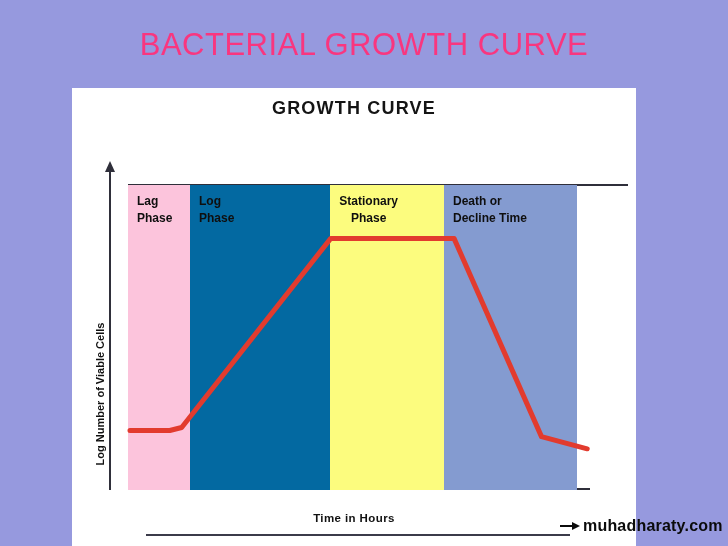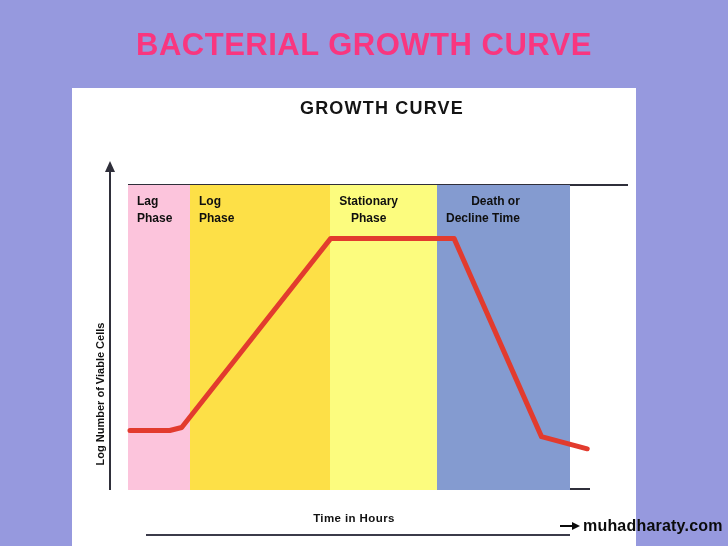--- a/index.html
+++ b/index.html
@@ -17,21 +17,21 @@
 
   
   #slide-title {
     position: absolute;
     left: 0;
     top: 26px;
     width: 728px;
     text-align: center;
     color: #f9367f;
     font-size: 31px;
-    font-weight: bold;
+    font-weight: normal;
     letter-spacing: 0.5px;
     line-height: 38px;
     white-space: nowrap;
   }
 
   
   #figure-card {
     position: absolute;
     left: 72px;
     top: 88px;
@@ -44,21 +44,20 @@
     position: absolute;
     left: 0;
     top: 10px;
     width: 564px;
     text-align: center;
     font-size: 18px;
     font-weight: bold;
     color: #141414;
     letter-spacing: 1.2px;
     white-space: nowrap;
-    padding-left: 28px;
   }
 
   
   #y-axis-arrow {
     position: absolute;
     left: 32px;
     top: 70px;
     width: 12px;
     height: 332px;
   }
@@ -195,35 +194,35 @@
 
   <div id="plot-area">
 
     <div class="phase-band" style="left: 0px; width: 62.0225px; background: rgb(252, 196, 220);">
       <div class="phase-label">
         <div>Lag</div>
         <div>Phase</div>
       </div>
     </div>
 
-    <div class="phase-band" style="left: 62.0225px; width: 140.346px; background: #fde047;">
+    <div class="phase-band" style="left: 62.0225px; width: 140.346px; background: #0369a1;">
       <div class="phase-label">
         <div>Log</div>
         <div>Phase</div>
       </div>
     </div>
 
     <div class="phase-band" style="left: 202.368px; width: 124.443px; background: rgb(252, 252, 126); text-align: center;">
       <div class="phase-label">
         <div>Stationary</div>
         <div>Phase</div>
       </div>
     </div>
 
-    <div class="phase-band" style="left: 309px; width: 133.189px; background: rgb(132, 155, 208); text-align: right;">
+    <div class="phase-band" style="left: 316px; width: 133.189px; background: rgb(132, 155, 208);">
       <div class="phase-label">
         <div>Death or</div>
         <div>Decline Time</div>
       </div>
     </div>
 
     <svg id="curve-svg" viewBox="0 0 460 305" preserveAspectRatio="none">
         <path d="M1.99 245.53 L41.75 245.53 L53.67 242.47 L202.77 53.38 L326.02 53.38 L413.48 251.63 L459.20 263.82" fill="none" stroke="#e23b2e" stroke-width="5" stroke-linejoin="round" stroke-linecap="round"></path>
       </svg>
   </div>

